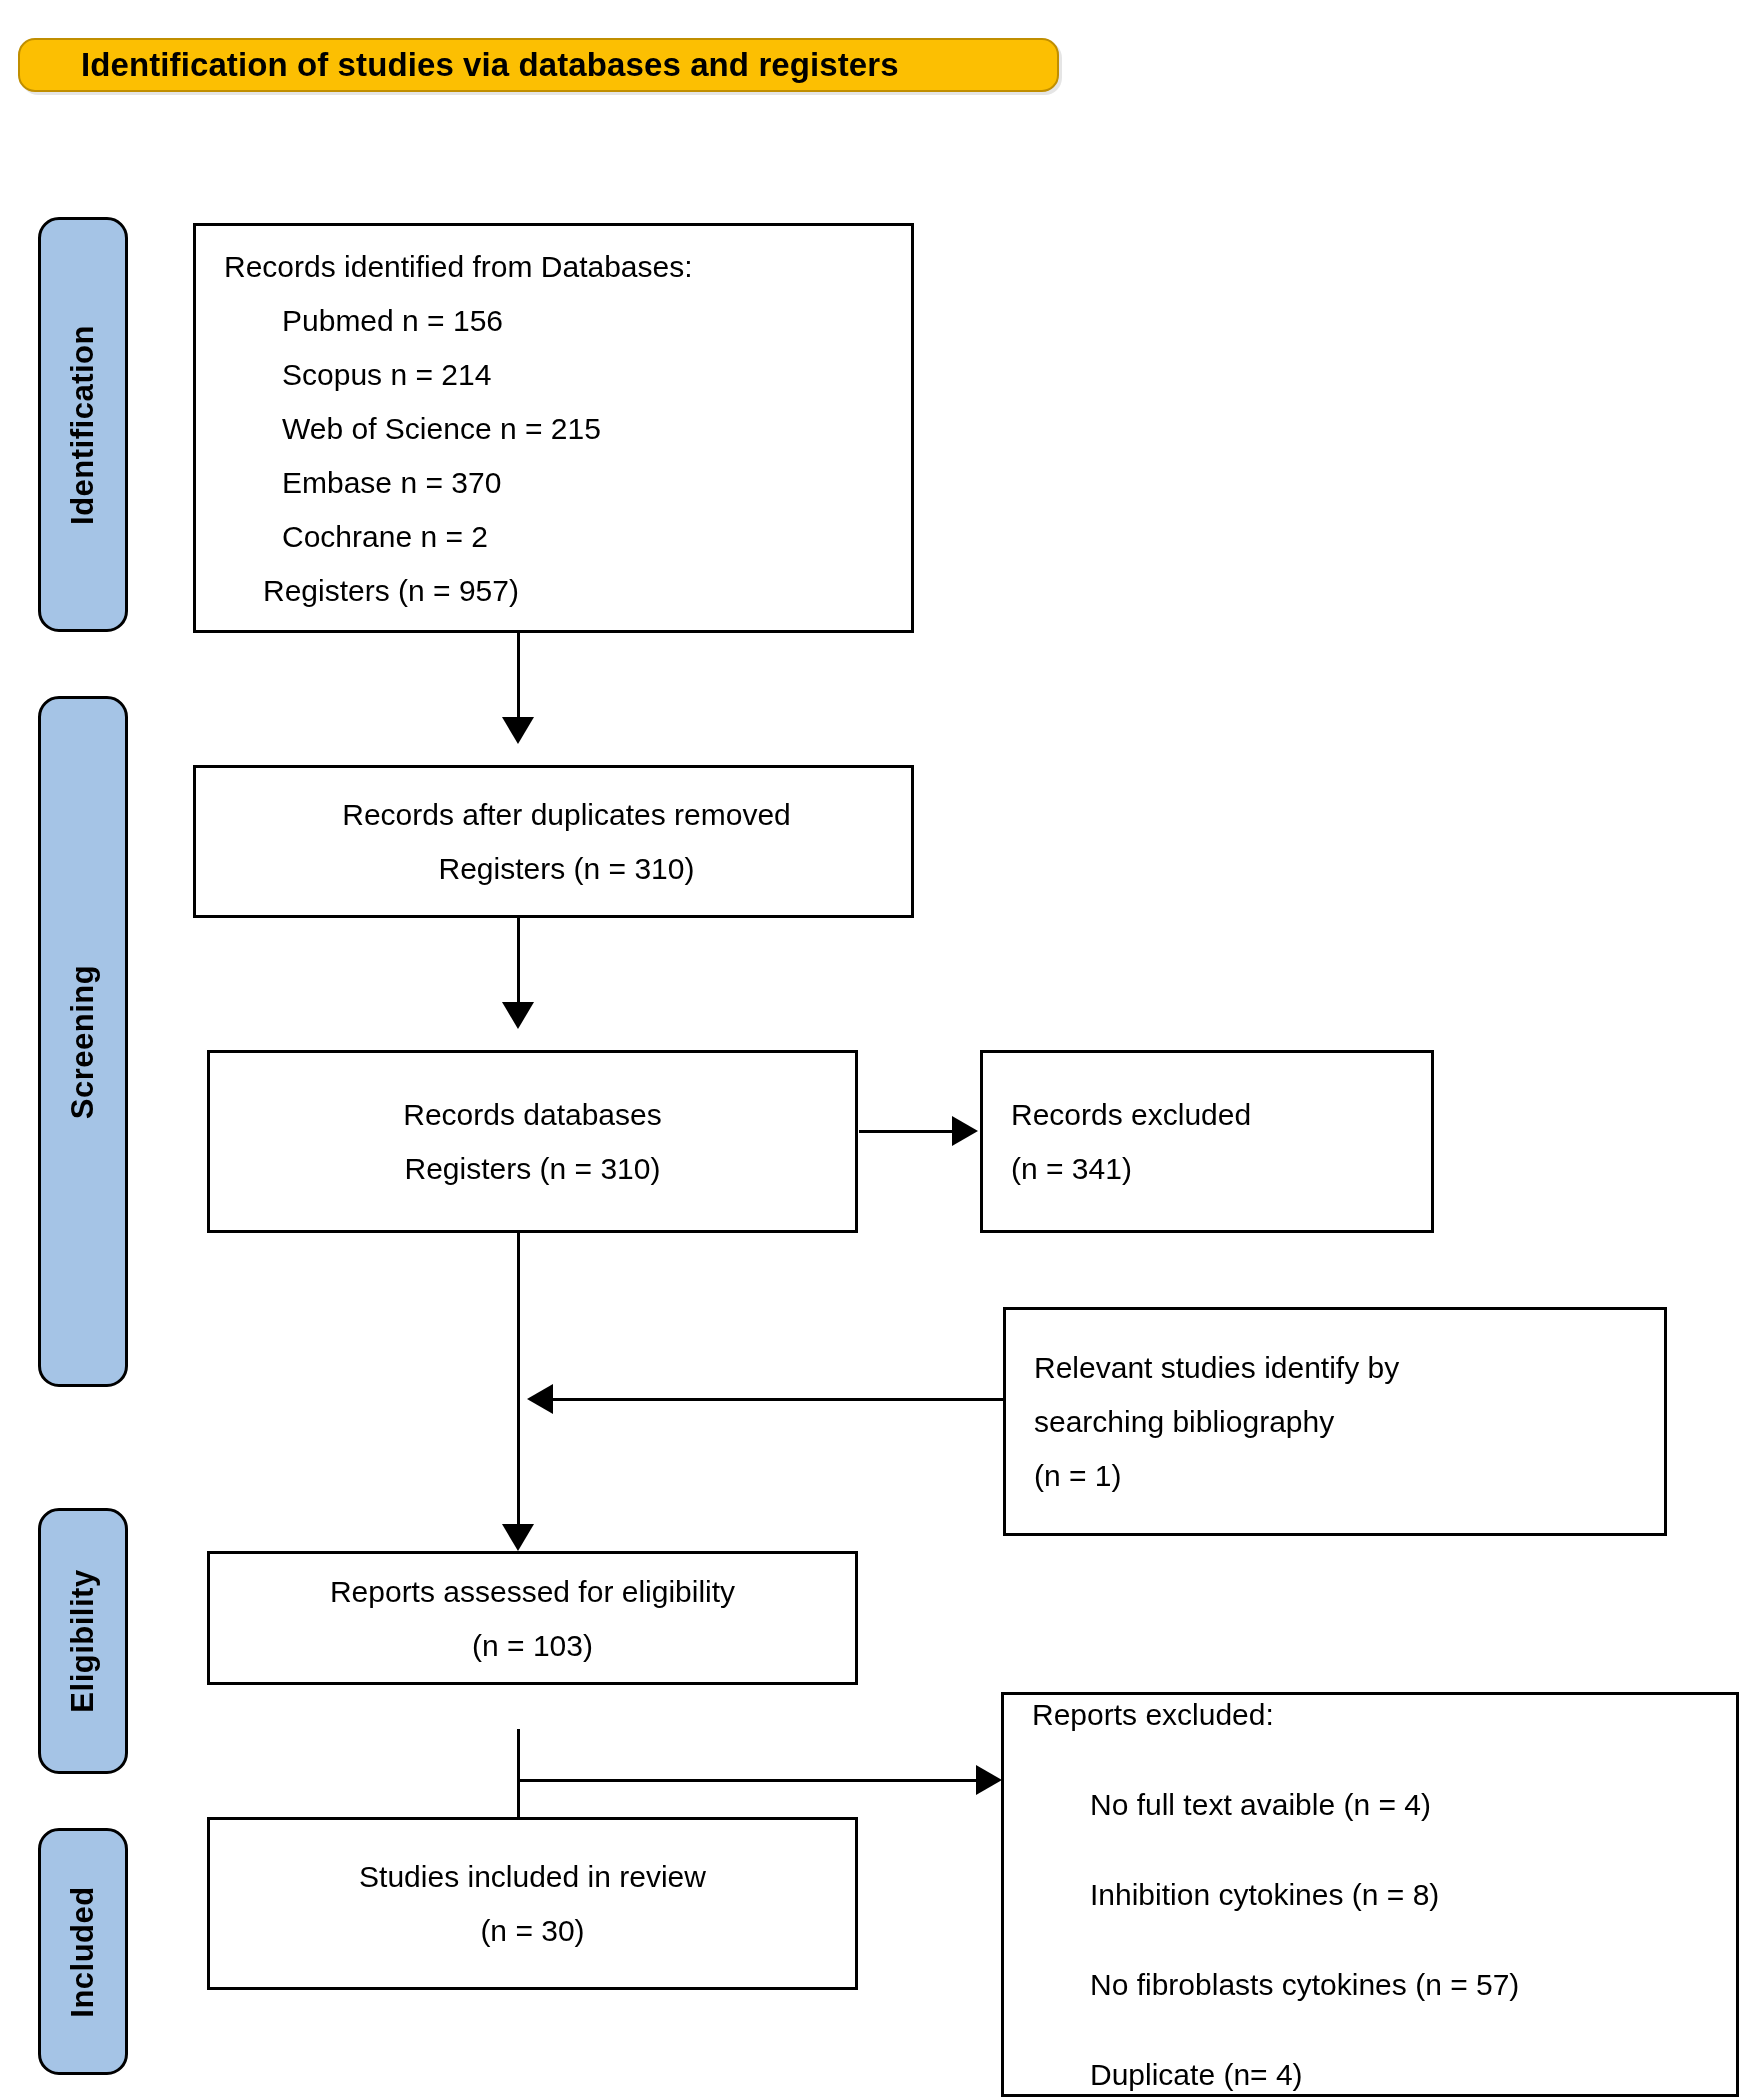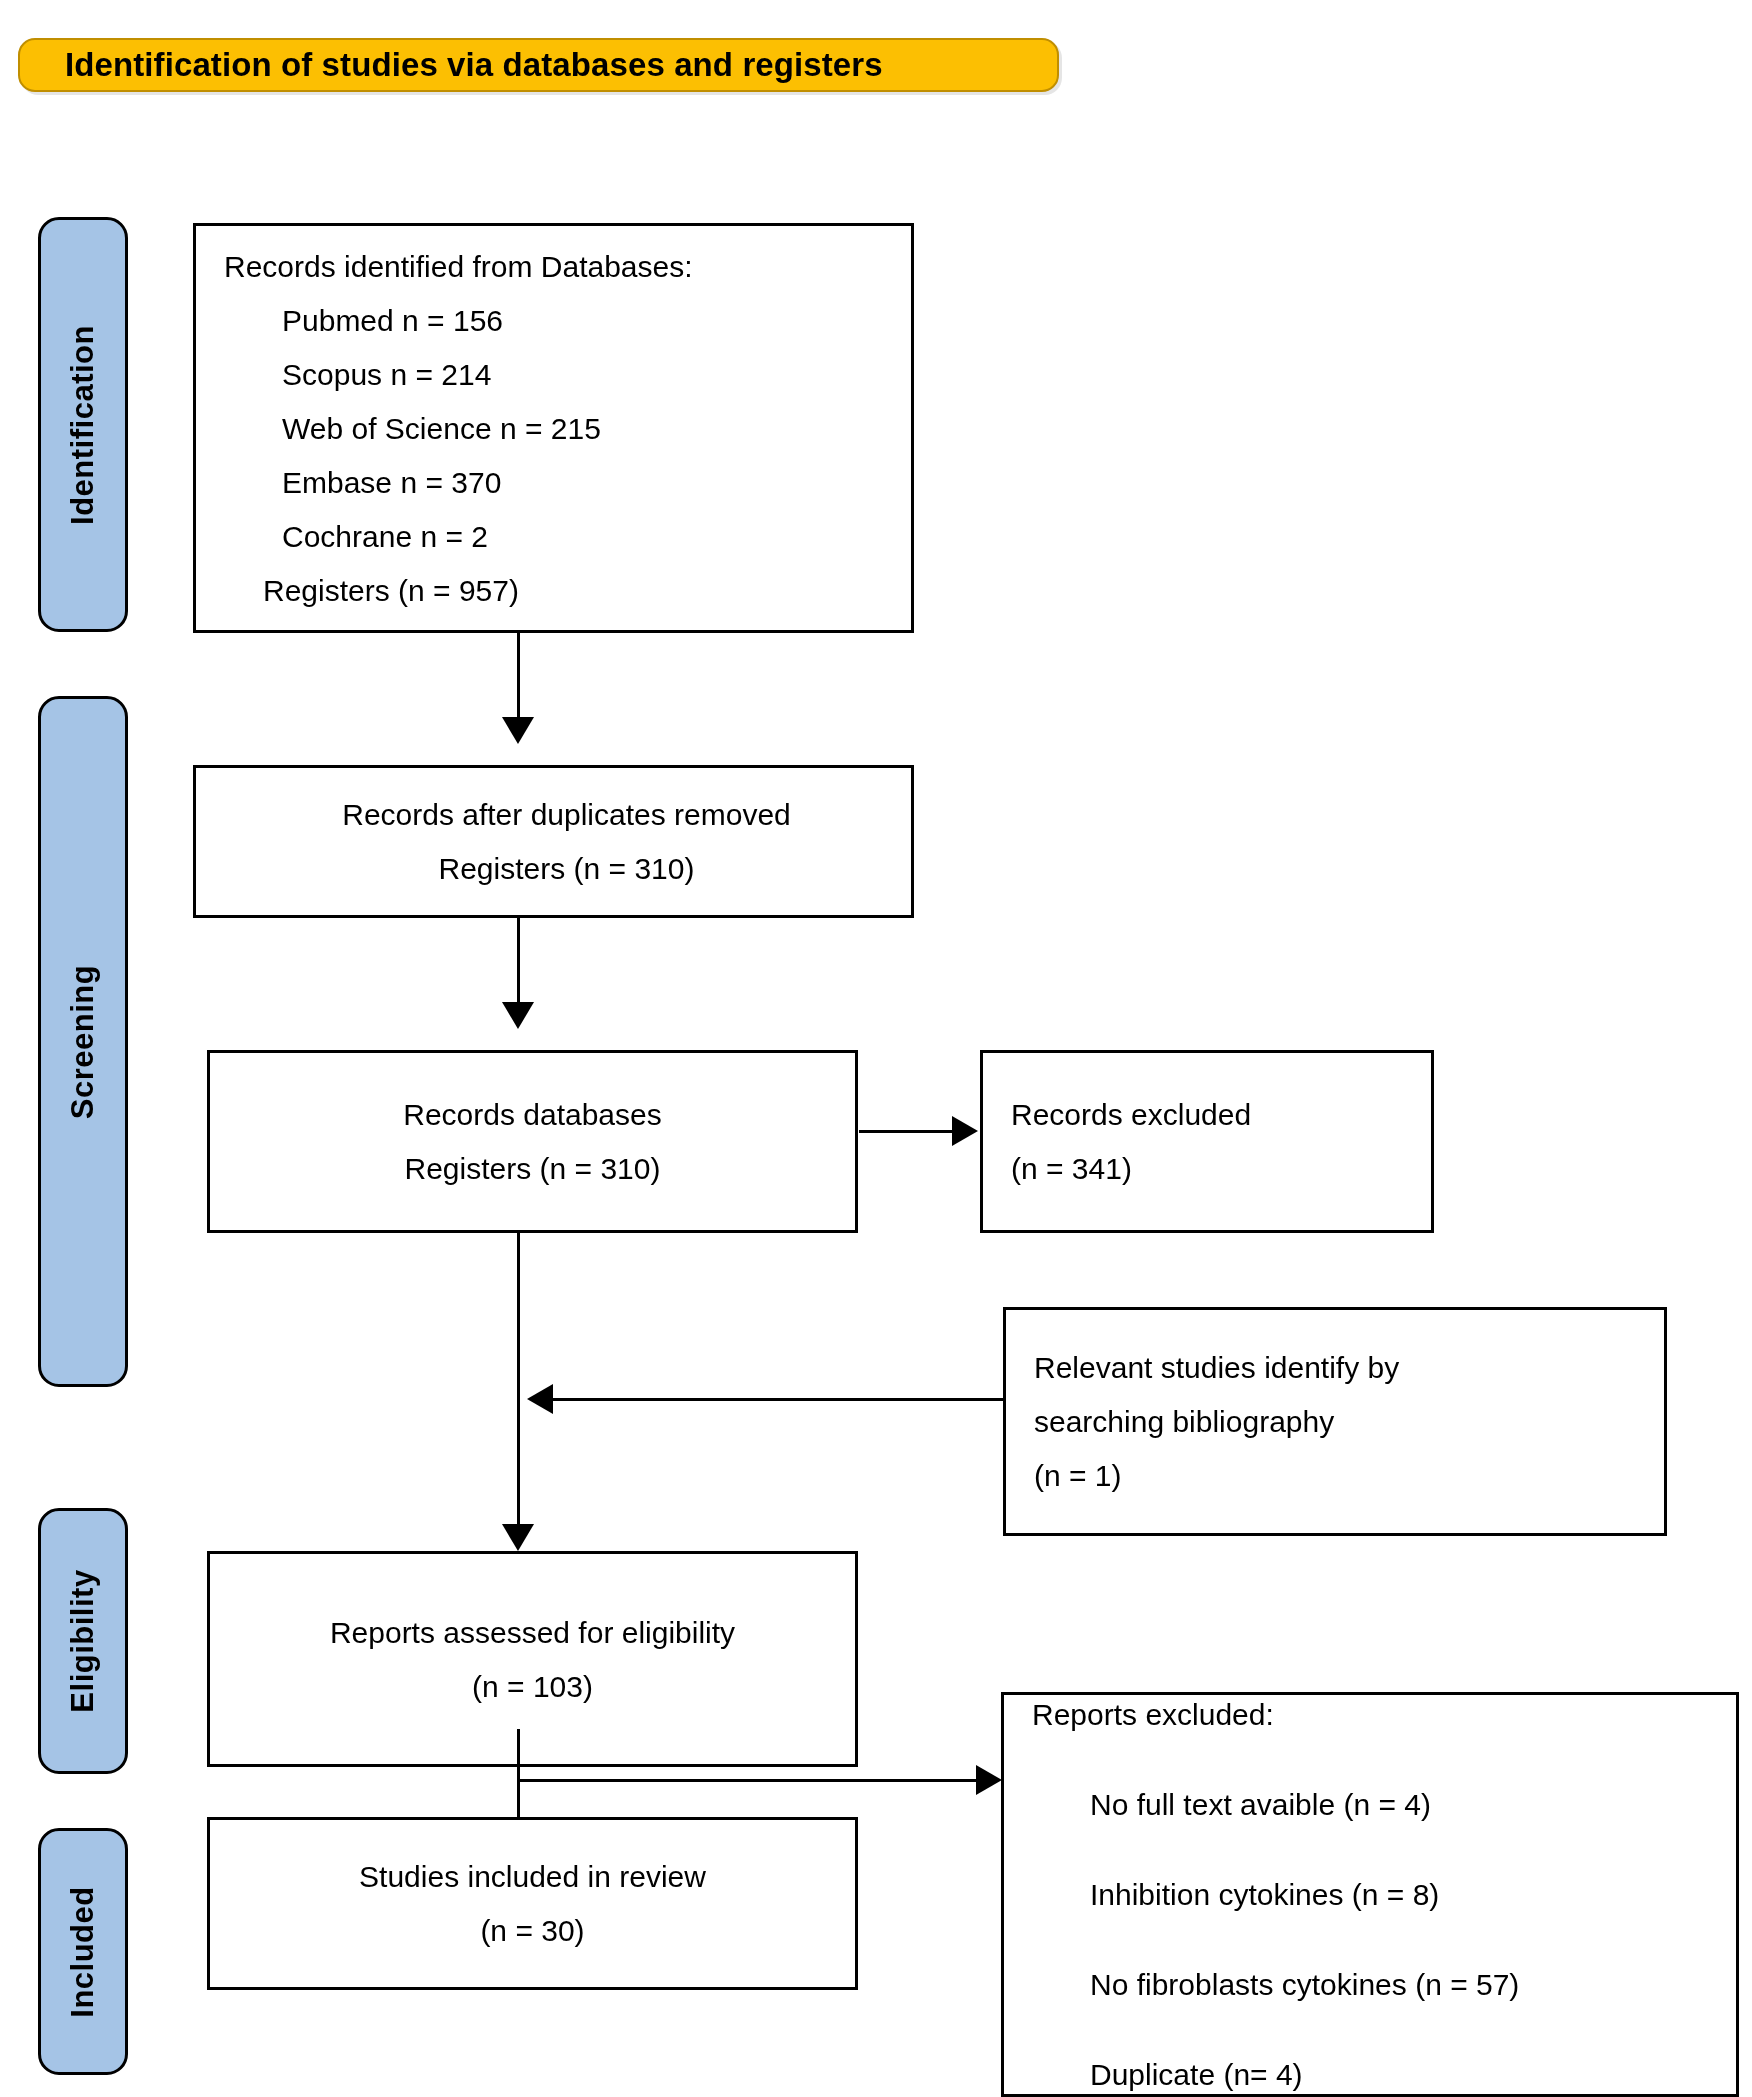--- a/index.html
+++ b/index.html
@@ -28,21 +28,21 @@
     border: 2.5px solid #C08E00;
     border-radius: 17px;
     display: flex;
     align-items: center;
     box-shadow: 3px 3px 0 rgba(0,0,0,0.10);
   }
   .banner-text {
     font-size: 33px;
     font-weight: bold;
     letter-spacing: 0.1px;
-    padding-left: 45px;
+    padding-left: 61px;
     color: #000000;
     white-space: nowrap;
   }
 
   
   .stage-label {
     position: absolute;
     box-sizing: border-box;
     background: #A5C4E6;
     border: 3.5px solid #000000;
@@ -184,21 +184,21 @@
 
   <div class="box pad-left" style="left:1003px; top:1307px; width:664px; height:229px;">
     <div class="line">Relevant studies identify by</div>
     <div class="line">searching bibliography</div>
     <div class="line">(n = 1)</div>
   </div>
 
   <div class="hline" style="left:553px; top:1398px; width:451px;"></div>
   <div class="arrow-left" style="left:527px; top:1384px;"></div>
 
-  <div class="box pad-center" style="left:207px; top:1551px; width:651px; height:216px;">
+  <div class="box pad-center" style="left:207px; top:1551px; width:651px; height:134px;">
     <div class="line">Reports assessed for eligibility</div>
     <div class="line">(n = 103)</div>
   </div>
 
   <div class="vline" style="left:517px; top:1729px; height:168px;"></div>
   <div class="hline" style="left:517px; top:1779px; width:464px;"></div>
   <div class="arrow-right" style="left:976px; top:1765px;"></div>
   <div class="arrow-down" style="left:502px; top:1897px;"></div>
 
   <div class="box pad-left" style="left:1001px; top:1692px; width:738px; height:405px;justify-content:space-between;">

